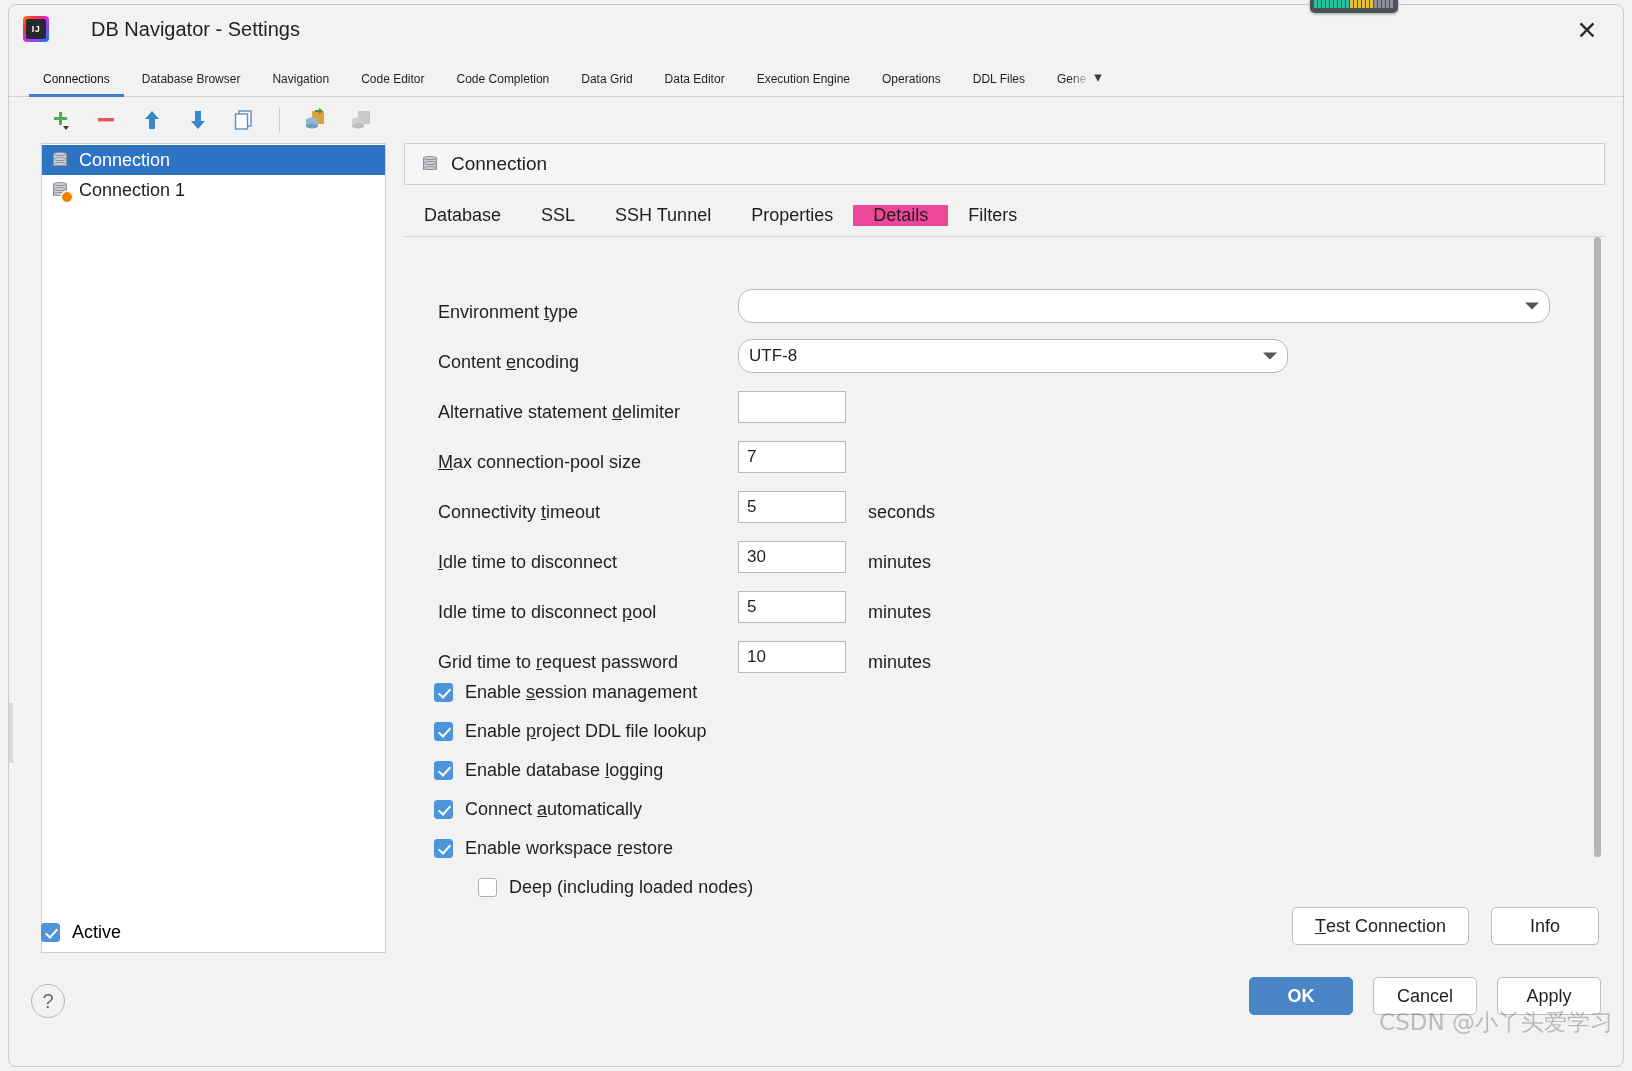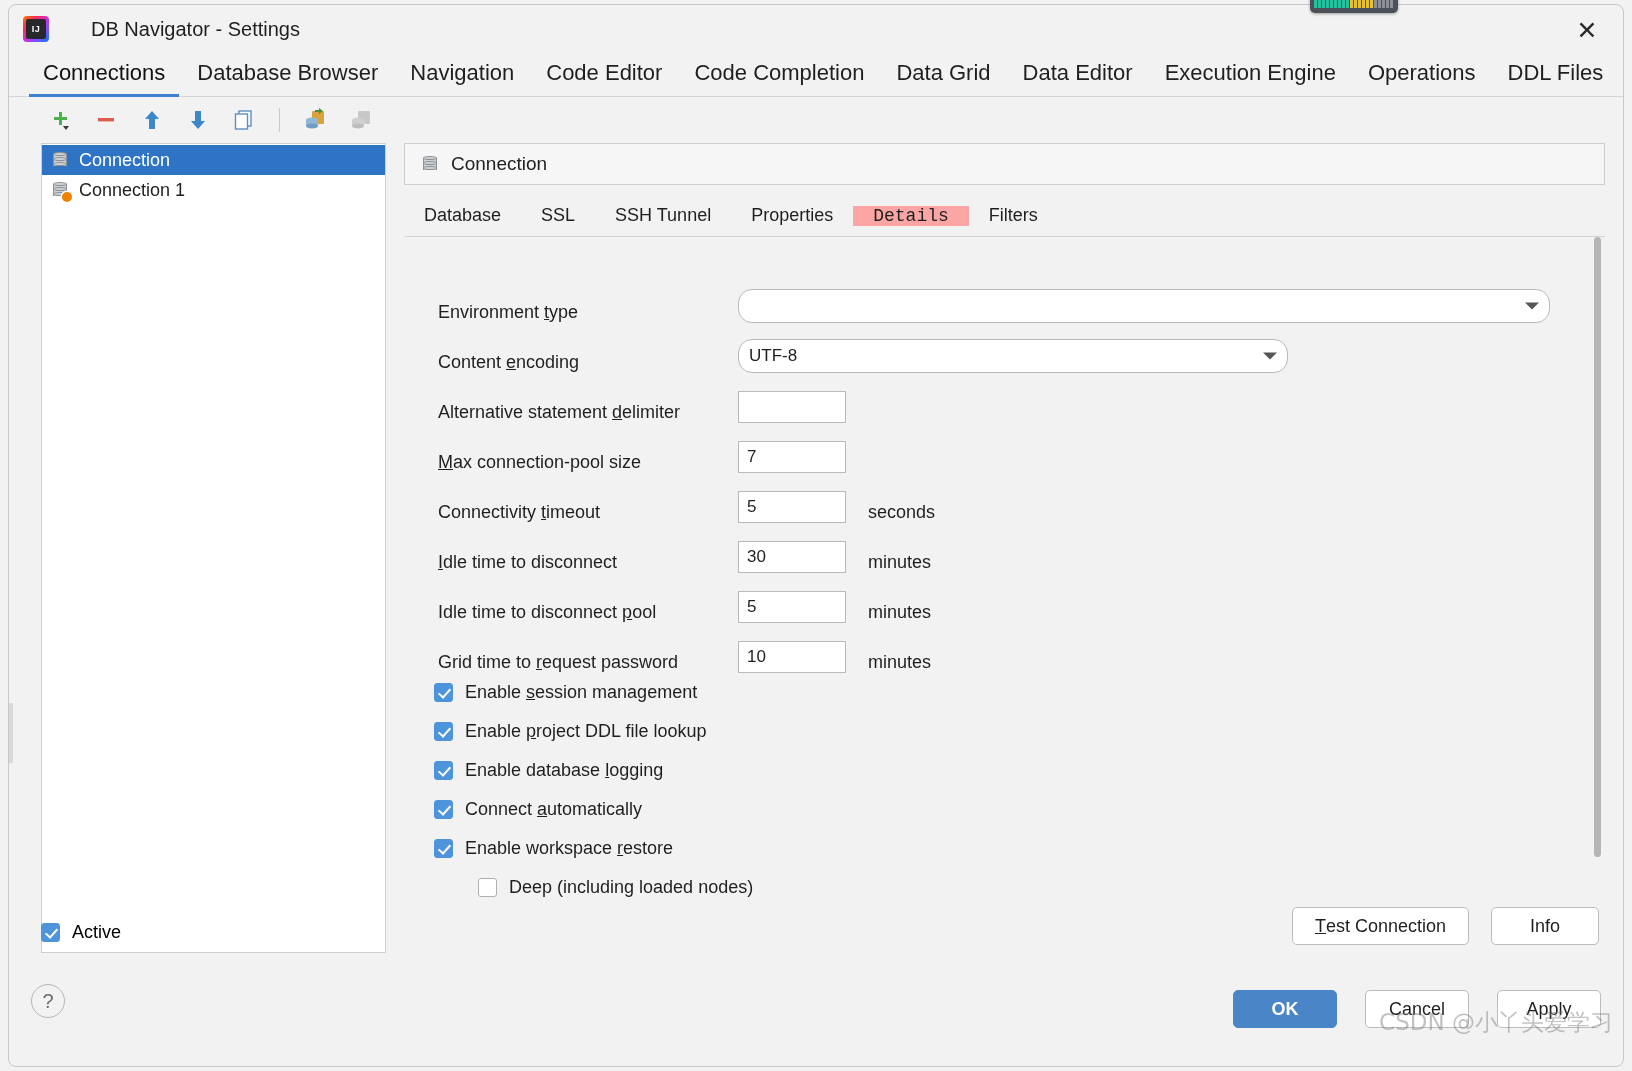--- a/index.html
+++ b/index.html
@@ -84,21 +84,21 @@
     position: relative;
     height: 44px;
     display: flex;
     align-items: flex-end;
     padding-left: 18px;
     border-bottom: 1px solid #d6d6d6;
   }
   .tab {
     position: relative;
     padding: 0 16px 10px 16px;
-    font-size: 22px;
+    font-size: 12px;
     color: #1f1f1f;
     cursor: pointer;
     white-space: nowrap;
   }
   .tab.active { color: #111; }
   .tab.active::after {
     content: "";
     position: absolute;
     left: 2px; right: 2px; bottom: -1px;
     height: 3px;
@@ -208,21 +208,21 @@
     margin-top: 10px;
     border-bottom: 1px solid #d4d4d4;
   }
   .subtab {
     padding: 0 20px;
     display: flex; align-items: center;
     font-size: 18px;
     color: #1f1f1f;
     cursor: pointer;
   }
-  .subtab.active { background: #fca5a5; font-family: Liberation Mono, monospace; }
+  .subtab.active { background: #ec4899; }
 
   .form-scroll {
     position: relative;
     flex: 1;
     overflow: hidden;
     background: #f2f2f2;
   }
   .form {
     padding: 36px 0 0 16px;
   }
@@ -363,23 +363,23 @@
     border-radius: 50%;
     border: 1px solid #b6b6b6;
     color: #6a6a6a;
     font-size: 20px;
     display: flex; align-items: center; justify-content: center;
     background: #f2f2f2;
     cursor: pointer;
   }
   .footer-btns {
     position: absolute;
-    right: 22px; top: 20px;
-    display: flex;
-    gap: 28px;
+    right: 22px; top: 7px;
+    display: flex;
+    gap: 20px;
   }
   .footer-btns .btn { min-width: 104px; }
 
   .watermark {
     position: absolute;
     right: 10px; bottom: 28px;
     font-size: 23px;
     color: rgba(120,120,120,.45);
     pointer-events: none;
     white-space: nowrap;

